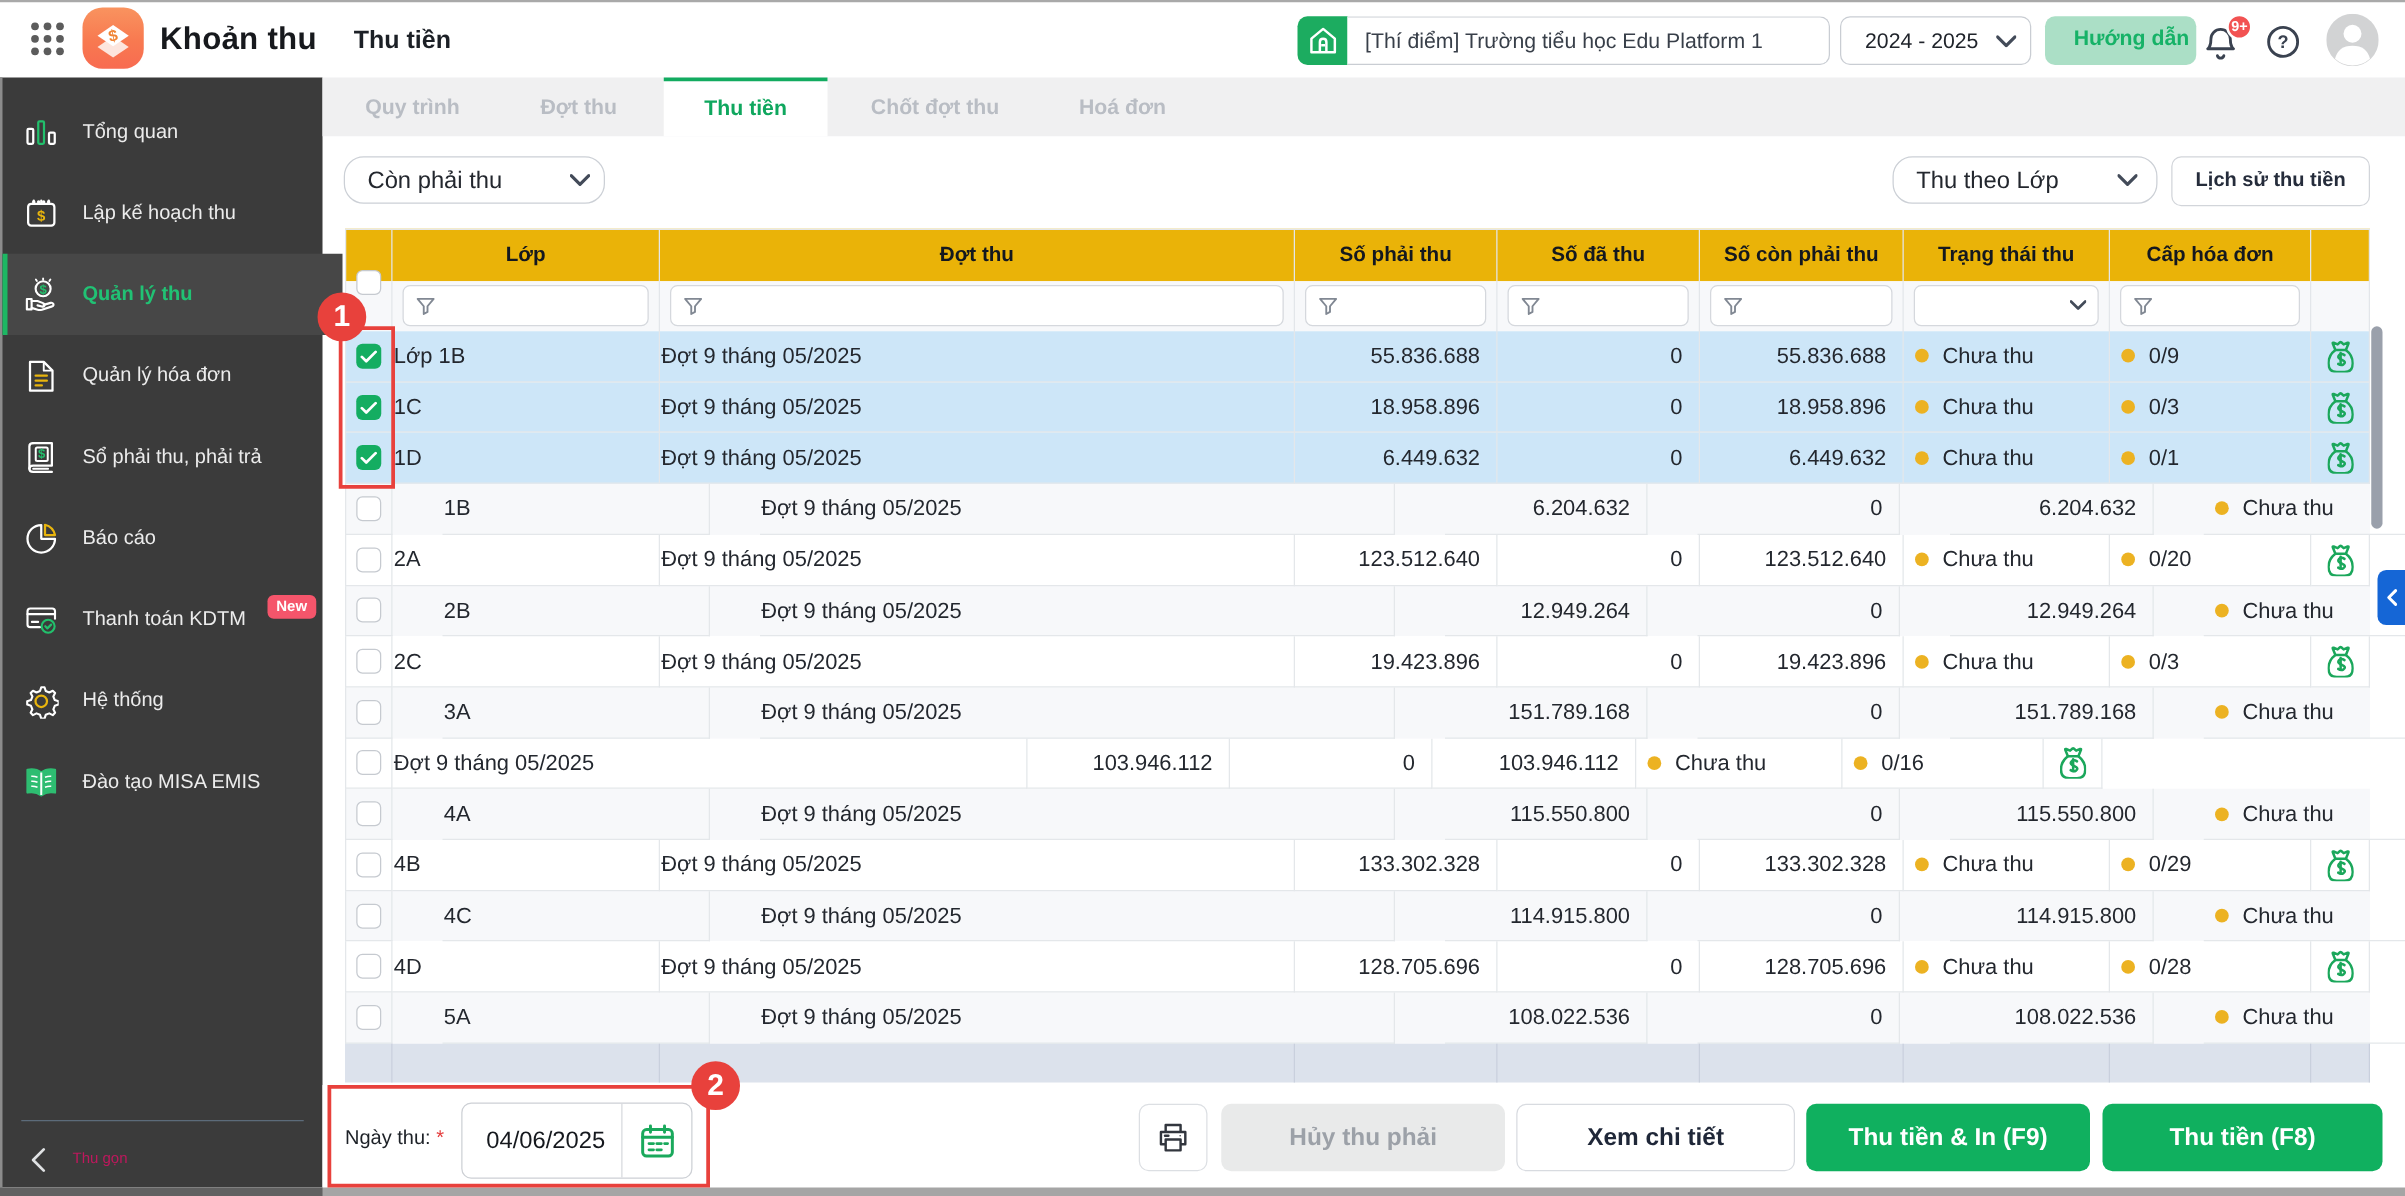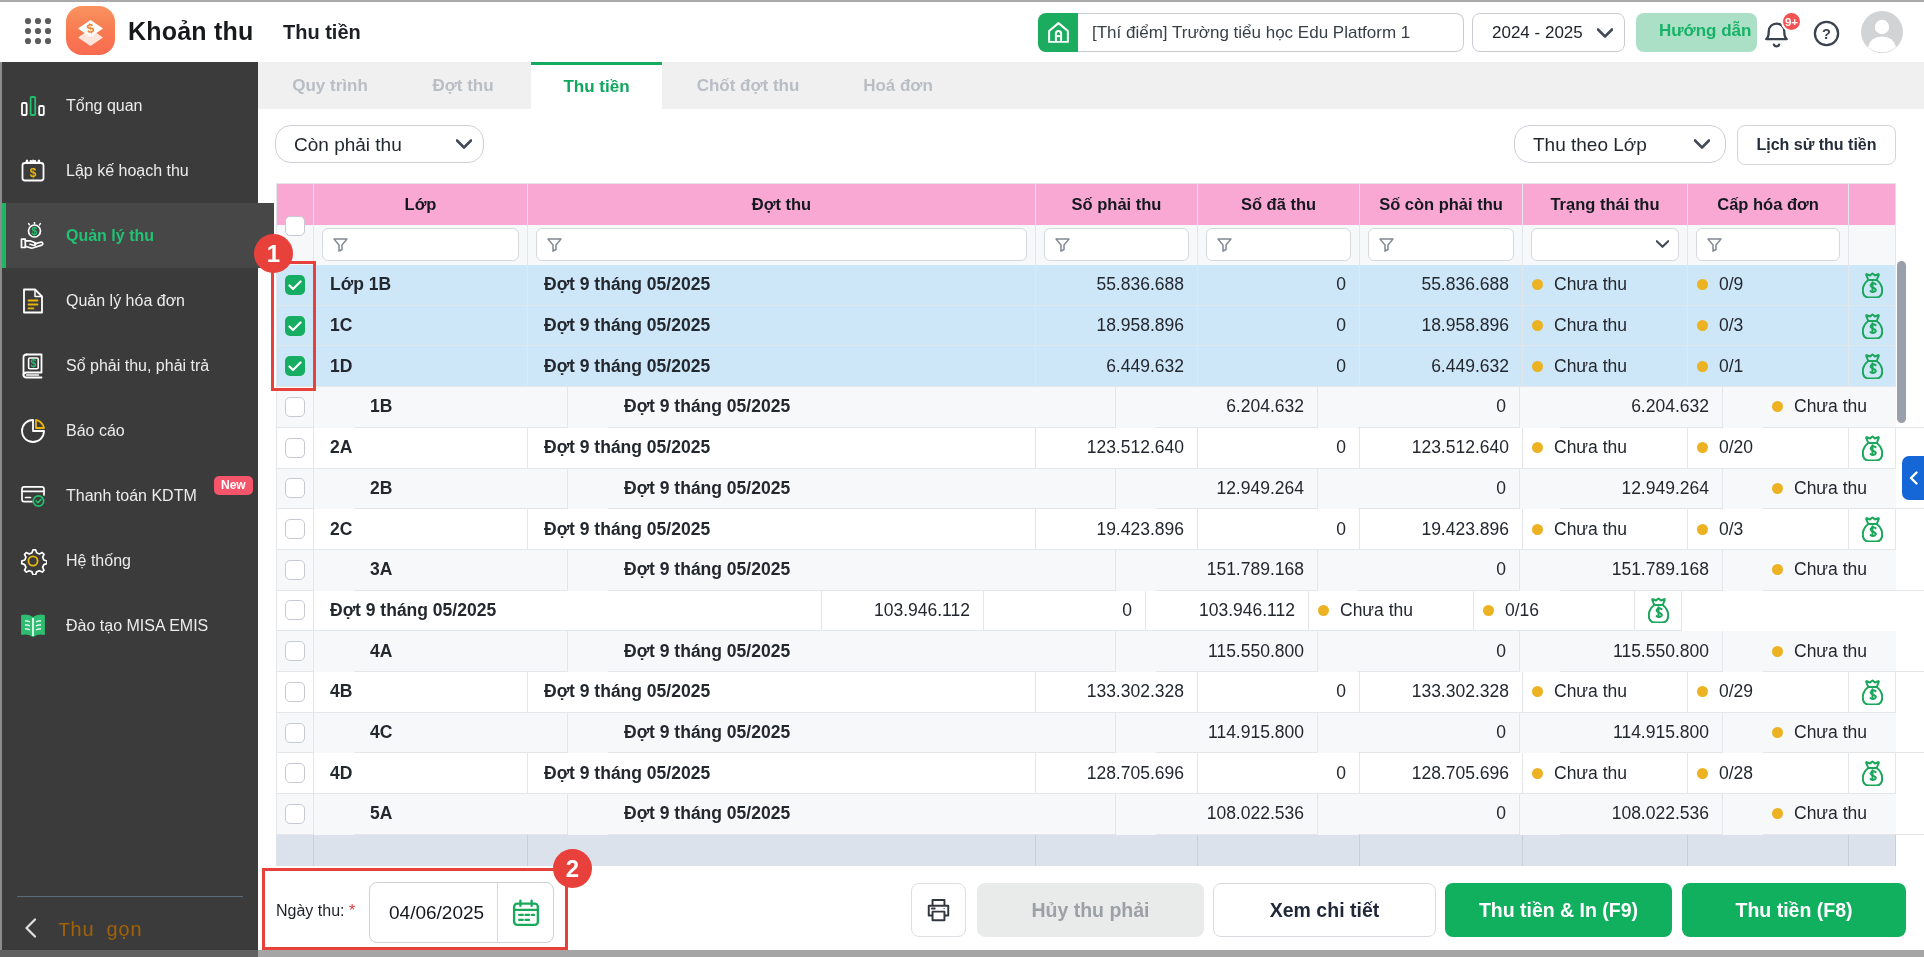--- a/index.html
+++ b/index.html
@@ -27,58 +27,58 @@
 .mitem { position:absolute; left:2px; width:272px; height:65px;padding-left:29px; }
 .mlabel { position:absolute; left:64px; top:50%; transform:translateY(-50%); font-size:16px; color:#ececec; white-space:nowrap; }
 .micon { position:absolute; left:17px; top:50%; transform:translateY(-50%); width:28px; height:28px; }
 #active-item { background:#474747; }
 #active-item .mlabel { color:#21c274; font-weight:bold; }
 #active-bar { position:absolute; left:0; top:0; width:4px; height:100%; background:#1db763; }
 #newbadge { position:absolute; left:212px; top:13px; background:#f5556b; color:#fff; font-size:12px; font-weight:bold;
   padding:2px 7px 3px; border-radius:5px; }
 #sidesep { left:17px; top:896px; width:226px; height:1px; background:#5c6b7a; }
 #collapse { left:2px; top:905px; width:256px; height:45px; }
-#collapsetxt { position:absolute; left:56px; top:14px; font-size:20px; color:#a16207;font-family:Liberation Mono, monospace; }
+#collapsetxt { position:absolute; left:56px; top:14px; font-size:12px; color:#be185d; }
 
 
 #tabbar { left:258px; top:62px; width:1666px; height:47px; background:#f0f0f1; }
 .tab { position:absolute; top:0; height:47px; font-size:17px; font-weight:bold; color:#b9bdc4;
   display:flex; align-items:center; justify-content:center; }
 #tab-active { left:273px; width:131px; background:#fff; border-top:3px solid #12ab60; color:#0fa75e; }
 
 
 .selbox { position:absolute; background:#fff; border:1px solid #ccd0d6; border-radius:16px; }
 #fsel1 { left:275px; top:125px; width:209px; height:38px; }
 #fsel1 span, #fsel2 span { position:absolute; left:18px; top:8px; font-size:19px; color:#23272e; }
 #fsel2 { left:1514px; top:125px; width:212px; height:38px; }
 #histbtn { left:1737px; top:125px; width:159px; height:40px; background:#fff; border:1px solid #d2d5da; border-radius:8px;
   display:flex; align-items:center; justify-content:center; font-size:16px; font-weight:bold; color:#252c3b; }
 
 
 #table { left:276px; top:183px; width:1620px; }
 .trow { display:flex; }
 .cell { flex:none; position:relative; }
-#thead { height:42px; background:#f9a8d4; border-top:1px solid #e3e6ea; }
+#thead { height:42px; background:#eab308; border-top:1px solid #e3e6ea; }
 #thead .cell { border-right:1px solid #e3e6ea; display:flex; align-items:center; justify-content:center;
   font-size:16.5px; font-weight:bold; color:#14181f; }
 #thead .cell:first-child { border-left:1px solid #e3e6ea; }
 #tfilter { height:40px; background:#f7f8fa; }
 #tfilter .cell { border-right:1px solid #e3e6ea; }
 #tfilter .cell:first-child { border-left:1px solid #e3e6ea; }
 .finput { position:absolute; left:8px; right:8px; top:3px; height:33px; background:#fff; border:1px solid #d5d8dd; border-radius:6px; }
 .funnel { position:absolute; left:10px; top:9px; }
 .drow { height:40.71px; }
 .drow .cell { border-right:1px solid #e4e7ea; border-bottom:1px solid #e4e7ea; display:flex; align-items:center;
   font-size:17.5px; color:#23272e; white-space:nowrap; }
 .drow .cell:first-child { border-left:1px solid #e4e7ea; }
 .sel  { background:#cde6f8; }
 .odd  { background:#f7f8fa;gap:40px; }
 .even { background:#fff; }
 .num { justify-content:flex-end; padding-right:13px; }
-.txt { padding-left:16px;font-weight:bold; }
+.txt { padding-left:1px; }
 .ctr { justify-content:center; }
 .dot { width:11px; height:11px; border-radius:50%; background:#ecb222; margin-right:11px; flex:none; }
 .stat { padding-left:9px; }
 #tband { left:276px; top:835px; width:1620px; height:31px; background:#dce2ec; display:flex; }
 #tband div { border-right:1px solid #c9d0dd; height:100%; }
 
 
 .cb { position:absolute; left:50%; top:50%; transform:translate(-50%,-50%); width:20px; height:20px;
   border-radius:5px; background:#fff; border:1.5px solid #c6cad0; }
 .cbg { position:absolute; left:50%; top:50%; transform:translate(-50%,-50%); width:20px; height:20px;

